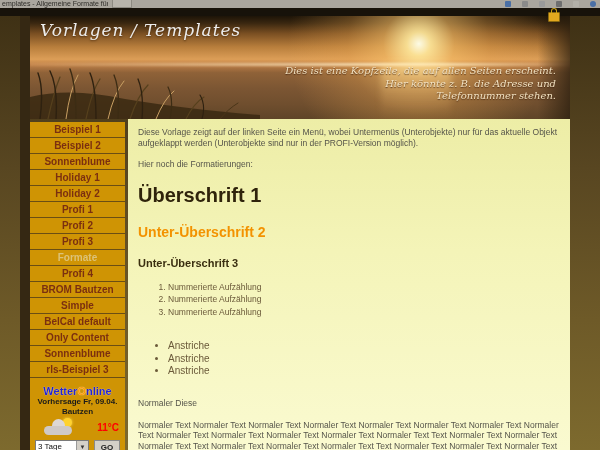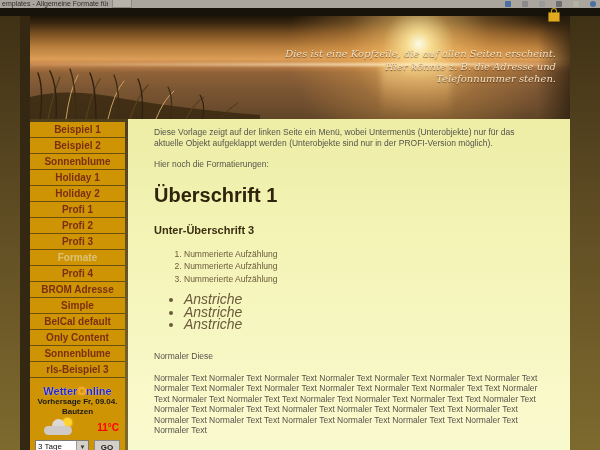--- a/index.html
+++ b/index.html
@@ -42,21 +42,21 @@
       filter:blur(1px);}
   .sun-reflection{position:absolute;left:65%;top:47%;width:13%;height:53%;
       background:linear-gradient(180deg,rgba(255,222,150,.55),rgba(255,200,120,.18) 55%,rgba(255,200,120,0));
       filter:blur(3px);}
   .right-shade{position:absolute;right:0;top:0;width:100%;height:100%;
       background:linear-gradient(90deg,rgba(0,0,0,0) 94%,rgba(42,30,14,.75));}
   .grass{position:absolute;left:0;bottom:0;}
   .site-title{position:absolute;left:10px;top:4px;margin:0;font-family:"DejaVu Serif",serif;
       font-style:italic;font-weight:normal;font-size:17px;color:#ececec;
       text-shadow:0 1px 2px rgba(70,40,10,.8);letter-spacing:1px;}
-  .tagline{position:absolute;right:14px;top:32px;text-align:right;font-family:"DejaVu Serif",serif;
+  .tagline{position:absolute;right:14px;top:49px;text-align:right;font-family:"DejaVu Serif",serif;
       font-style:italic;font-size:10px;line-height:12.5px;color:#f2e2c2;
       text-shadow:0 1px 1px rgba(60,30,10,.7);}
 
   
   .menu{position:absolute;left:30px;top:106px;width:95px;height:331px;background:#cf9404;}
   .menu-item{height:15px;line-height:15px;border-bottom:1px solid #6b4e14;text-align:center;
       font-size:10px;font-weight:bold;color:#7b2f10;cursor:pointer;}
   .menu-item.active{color:#dcc278;}
 
   
@@ -77,30 +77,30 @@
       font-size:8px;line-height:12px;text-align:left;cursor:pointer;}
   .wo-select .val{flex:1;padding-left:2px;color:#111;}
   .wo-select .arrow{width:11px;background:#d4d0c8;border-left:1px solid #9a9a9a;font-size:6px;
       line-height:12px;text-align:center;color:#333;}
   .wo-go{width:26px;height:14px;background:#d4d0c8;border:1px solid #8a8a8a;font-size:8px;
       font-weight:bold;color:#222;line-height:11px;padding:0;cursor:pointer;
       font-family:"Liberation Sans",sans-serif;}
 
   
   .content{position:absolute;left:128px;top:103px;width:442px;height:331px;box-sizing:border-box;
-      padding:8px 26px;background:linear-gradient(180deg,#ededa6 0%,#f4f4b8 40%,#fafad0 100%);
+      padding:8px 10px;background:linear-gradient(180deg,#ededa6 0%,#f4f4b8 40%,#fafad0 100%);
       color:#55544a;}
   .body-sm{margin:0;font-size:8.5px;line-height:10.5px;}
   .mt{margin-top:11px;}
   .h1{margin:14px 0 0;font-size:20px;color:#2f230b;}
   .h2{margin:17px 0 0;font-size:14px;color:#f39200;}
   .h3{margin:17px 0 0;font-size:11px;color:#3a2e10;}
   .content ol{margin:12px 0 0;padding:0 0 0 30px;font-size:8.5px;line-height:12.5px;color:#6b5a3a;}
-  .content ul{margin:8px 0 0;padding:0 0 0 30px;font-size:14px;line-height:12.5px;color:#6b5a3a;
-      list-style-type:disc;font-style:italic;}
+  .content ul{margin:22px 0 0;padding:0 0 0 30px;font-size:10px;line-height:12.5px;color:#6b5a3a;
+      list-style-type:disc;}
   .p-short{margin-top:10px;}
   .p-long{margin-top:11px;}
 </style>
 </head>
 <body>
 
 <div class="screen">
 
   <div class="browser-bar">
     <span class="tab-title">emplates - Allgemeine Formate für Texte - ...</span>
@@ -138,39 +138,40 @@
           <path d="M100,52 Q108,28 118,18" stroke="#56401d" stroke-width="1.2"></path>
           <path d="M112,52 Q114,26 108,12" stroke="#2e2110" stroke-width="1.3"></path>
           <path d="M126,52 Q134,32 144,24" stroke="#c9a063" stroke-width="1"></path>
           <path d="M140,52 Q144,32 138,20" stroke="#3c2c14" stroke-width="1.2"></path>
           <path d="M156,52 Q164,36 174,30" stroke="#56401d" stroke-width="1.1"></path>
           <path d="M172,52 Q176,38 170,28" stroke="#2e2110" stroke-width="1.1"></path>
           <path d="M190,52 Q198,42 208,36" stroke="#4a3518" stroke-width="1"></path>
         </g>
       </svg>
       <div class="right-shade"></div>
+      <h1 class="site-title">Vorlagen / Templates</h1>
       <div class="tagline">
         <div>Dies ist eine Kopfzeile, die auf allen Seiten erscheint.</div>
         <div>Hier könnte z. B. die Adresse und</div>
         <div>Telefonnummer stehen.</div>
       </div>
     </div>
 
     <nav class="menu">
       <div class="menu-item">Beispiel 1</div>
       <div class="menu-item">Beispiel 2</div>
       <div class="menu-item">Sonnenblume</div>
       <div class="menu-item">Holiday 1</div>
       <div class="menu-item">Holiday 2</div>
       <div class="menu-item">Profi 1</div>
       <div class="menu-item">Profi 2</div>
       <div class="menu-item">Profi 3</div>
       <div class="menu-item active">Formate</div>
       <div class="menu-item">Profi 4</div>
-      <div class="menu-item">BROM Adresse</div>
+      <div class="menu-item">BROM Bautzen</div>
       <div class="menu-item">Simple</div>
       <div class="menu-item">BelCal default</div>
       <div class="menu-item">Only Content</div>
       <div class="menu-item">Sonnenblume</div>
       <div class="menu-item">rls-Beispiel 3</div>
 
       <div class="weather">
         <div class="wo-logo"><span>Wetter</span><span class="wo-o">O</span><span>nline</span></div>
         <div class="wo-line">Vorhersage Fr, 09.04.</div>
         <div class="wo-line">Bautzen</div>
@@ -189,20 +190,21 @@
           </span>
           <button class="wo-go">GO</button>
         </div>
       </div>
     </nav>
 
     <main class="content">
       <p class="body-sm">Diese Vorlage zeigt auf der linken Seite ein Menü, wobei Untermenüs (Unterobjekte) nur für das aktuelle Objekt aufgeklappt werden (Unterobjekte sind nur in der PROFI-Version möglich).</p>
       <p class="body-sm mt">Hier noch die Formatierungen:</p>
       <h2 class="h1">Überschrift 1</h2>
+      <h3 class="h2">Unter-Überschrift 2</h3>
       <h4 class="h3">Unter-Überschrift 3</h4>
       <ol>
         <li>Nummerierte Aufzählung</li>
         <li>Nummerierte Aufzählung</li>
         <li>Nummerierte Aufzählung</li>
       </ol>
       <ul>
         <li>Anstriche</li>
         <li>Anstriche</li>
         <li>Anstriche</li>

